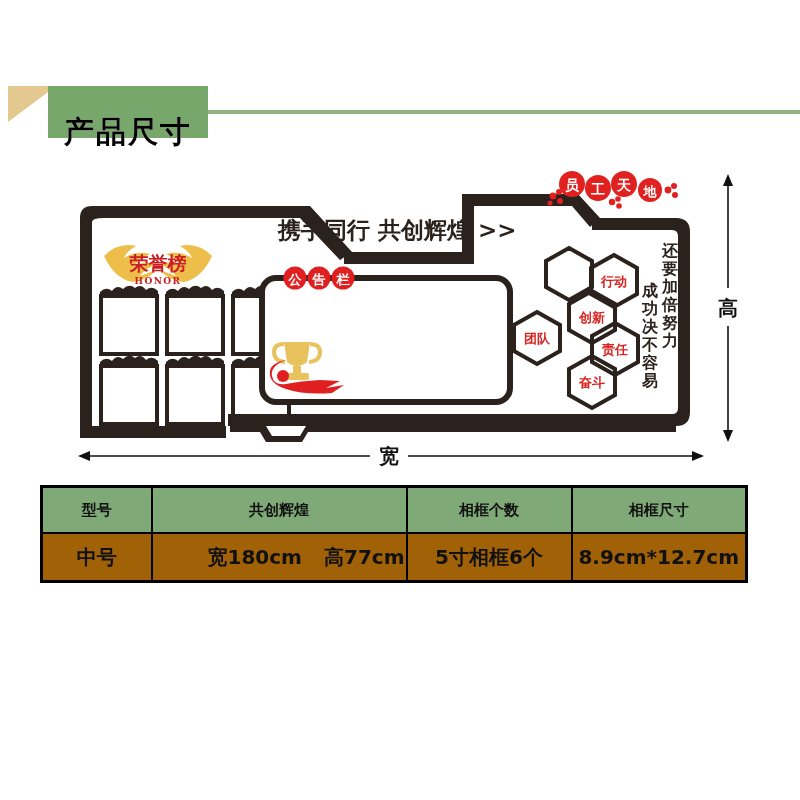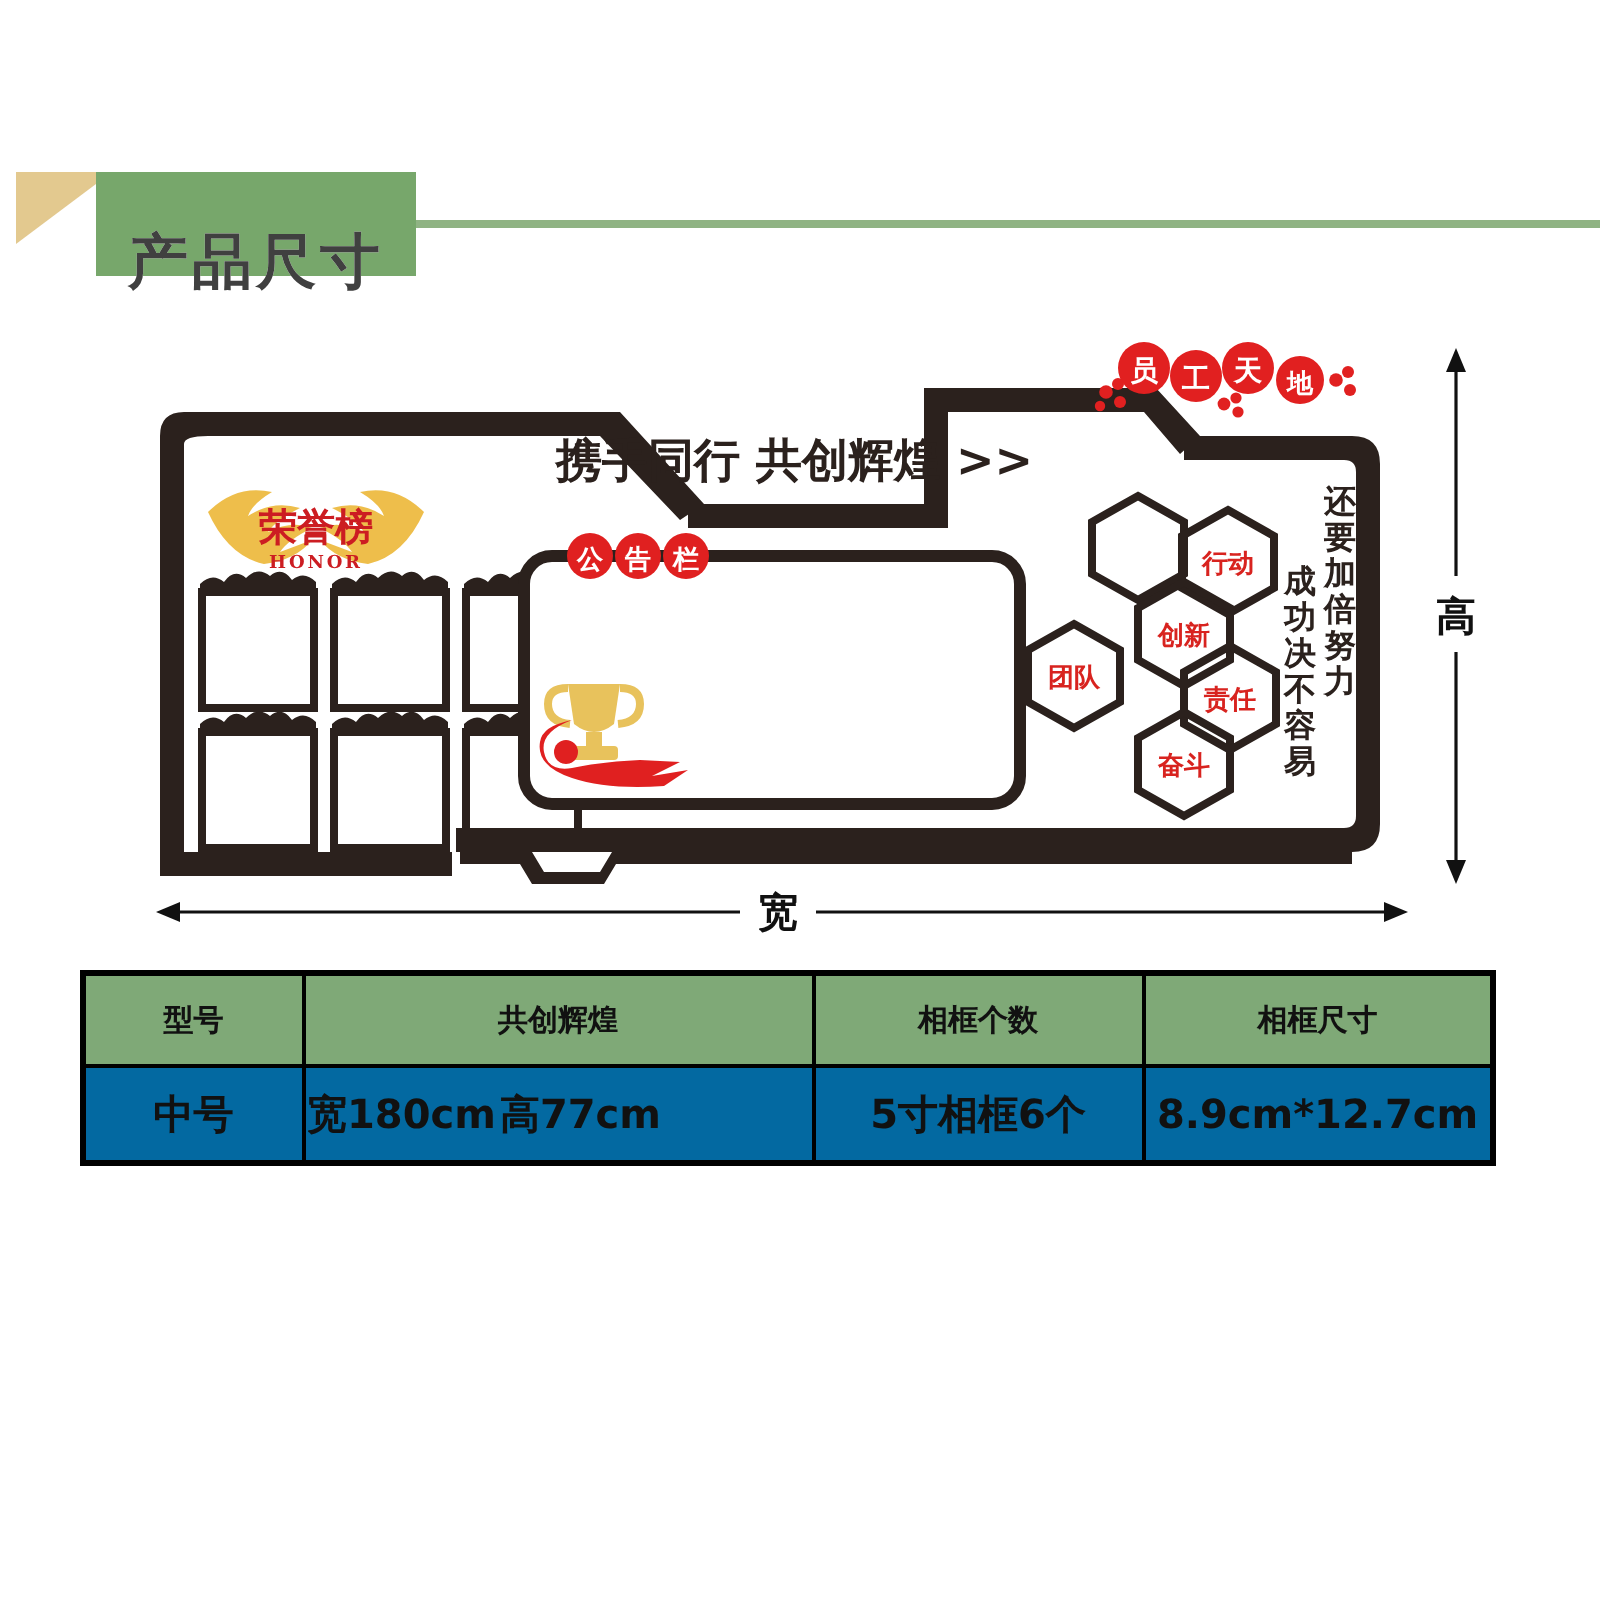--- a/index.html
+++ b/index.html
@@ -14,21 +14,21 @@
   .header-wrap{position:absolute;left:0;top:86px;width:800px;height:58px;}
   .ribbon-tail{
     position:absolute;left:8px;top:0px;width:0;height:0;
     border-top:36px solid #e3c98f;border-right:48px solid transparent;
   }
   .ribbon-body{
     position:absolute;left:48px;top:0px;width:160px;height:52px;
     background:#77a76b;display:flex;align-items:center;justify-content:center;
   }
   .ribbon-title{
-    font-size:30px;font-weight:bold;color:#404040;letter-spacing:2px;
+    font-size:30px;font-weight:bold;color:#000000;letter-spacing:2px;
     font-family:"DejaVu Sans","Liberation Sans",sans-serif;
     line-height:1;
     text-shadow:0 0 0 #fff;
     margin-top:40px;
   }
   .ribbon-rule{
     position:absolute;left:208px;top:24px;width:592px;height:4px;
     background:#8fb383;
   }
 
@@ -44,27 +44,27 @@
   }
   table.spec th,table.spec td{
     border:2px solid #000;text-align:center;white-space:nowrap;
     font-family:"DejaVu Sans","Liberation Sans",sans-serif;
     color:#111;
   }
   table.spec th{
     background:#7fa977;height:42px;font-size:15px;font-weight:bold;
   }
   table.spec td{
-    background:#0369a1;height:44px;font-size:20px;font-weight:bold;
+    background:#a16207;height:44px;font-size:20px;font-weight:bold;
   }
   col.c1{width:110px;}
   col.c2{width:255px;}
   col.c3{width:165px;}
   col.c4{width:175px;}
-  .cell-two{display:flex;justify-content:flex-start;gap:2px;}
+  .cell-two{display:flex;justify-content:flex-end;gap:22px;}
 </style>
 </head>
 <body>
 
 <div class="page">
 
   <div class="header-wrap">
     <div class="ribbon-tail"></div>
     <div class="ribbon-body">
       <span class="ribbon-title">产品尺寸</span>

